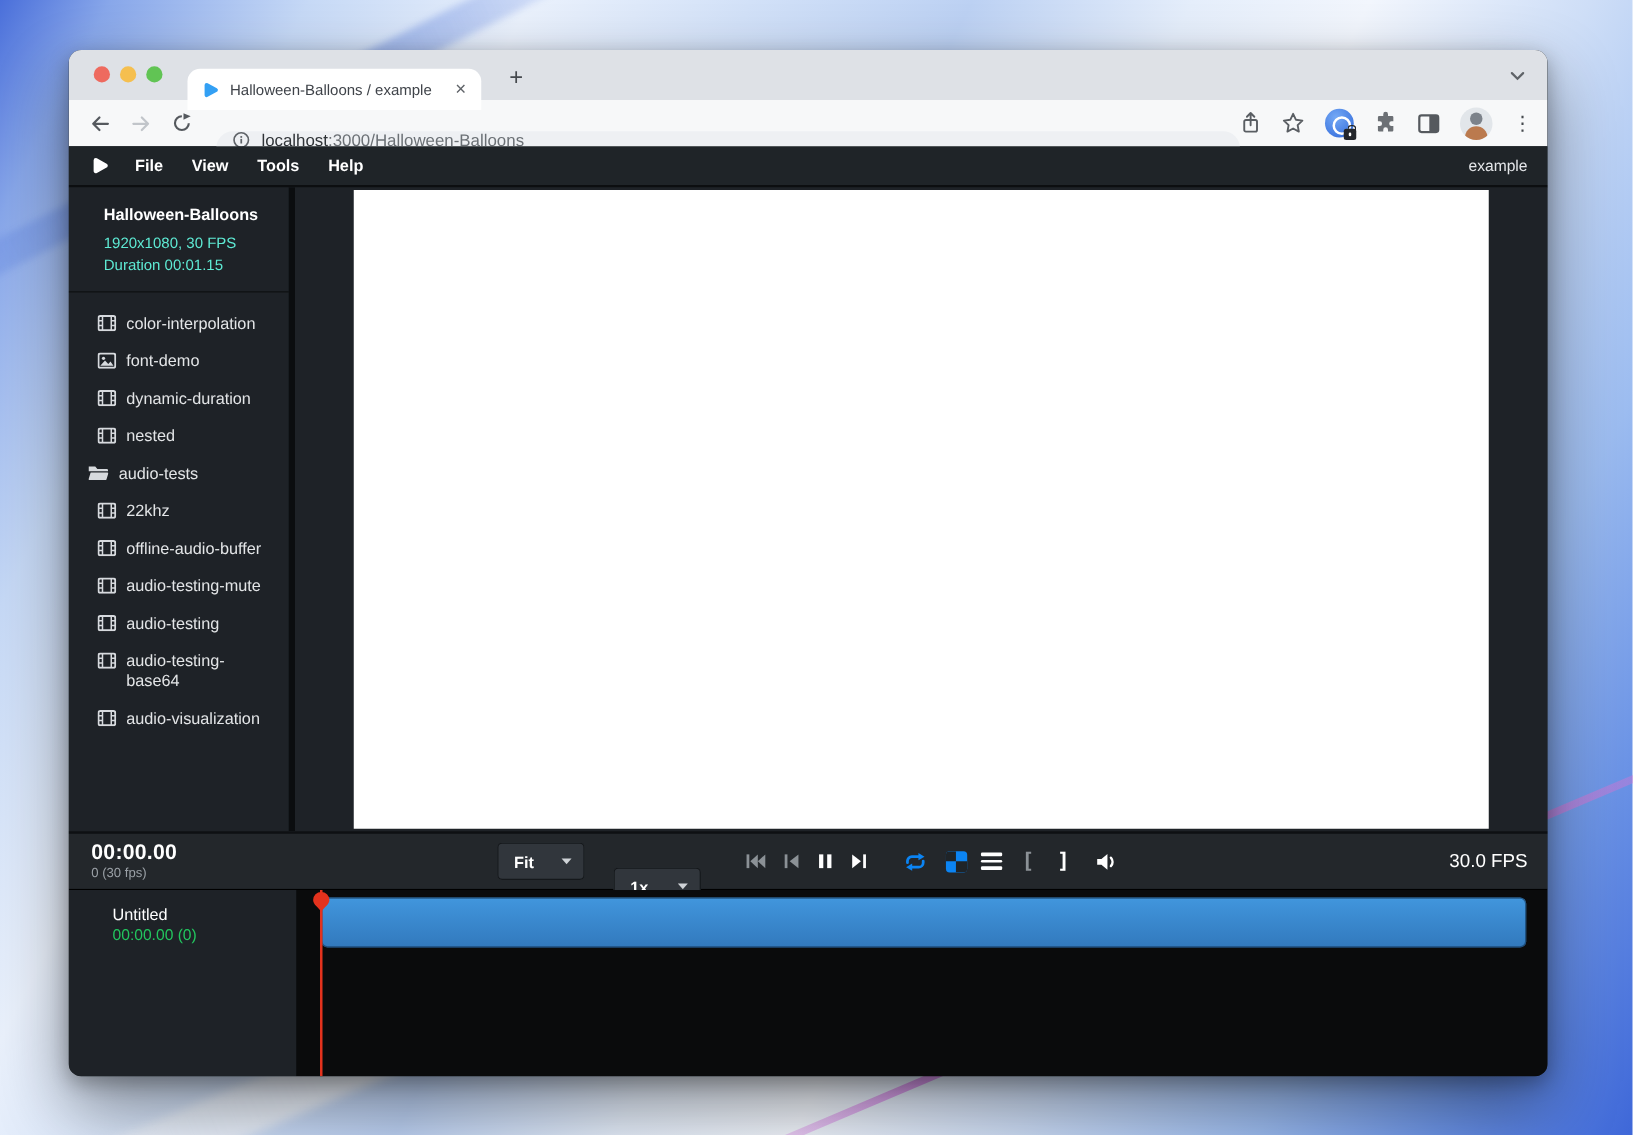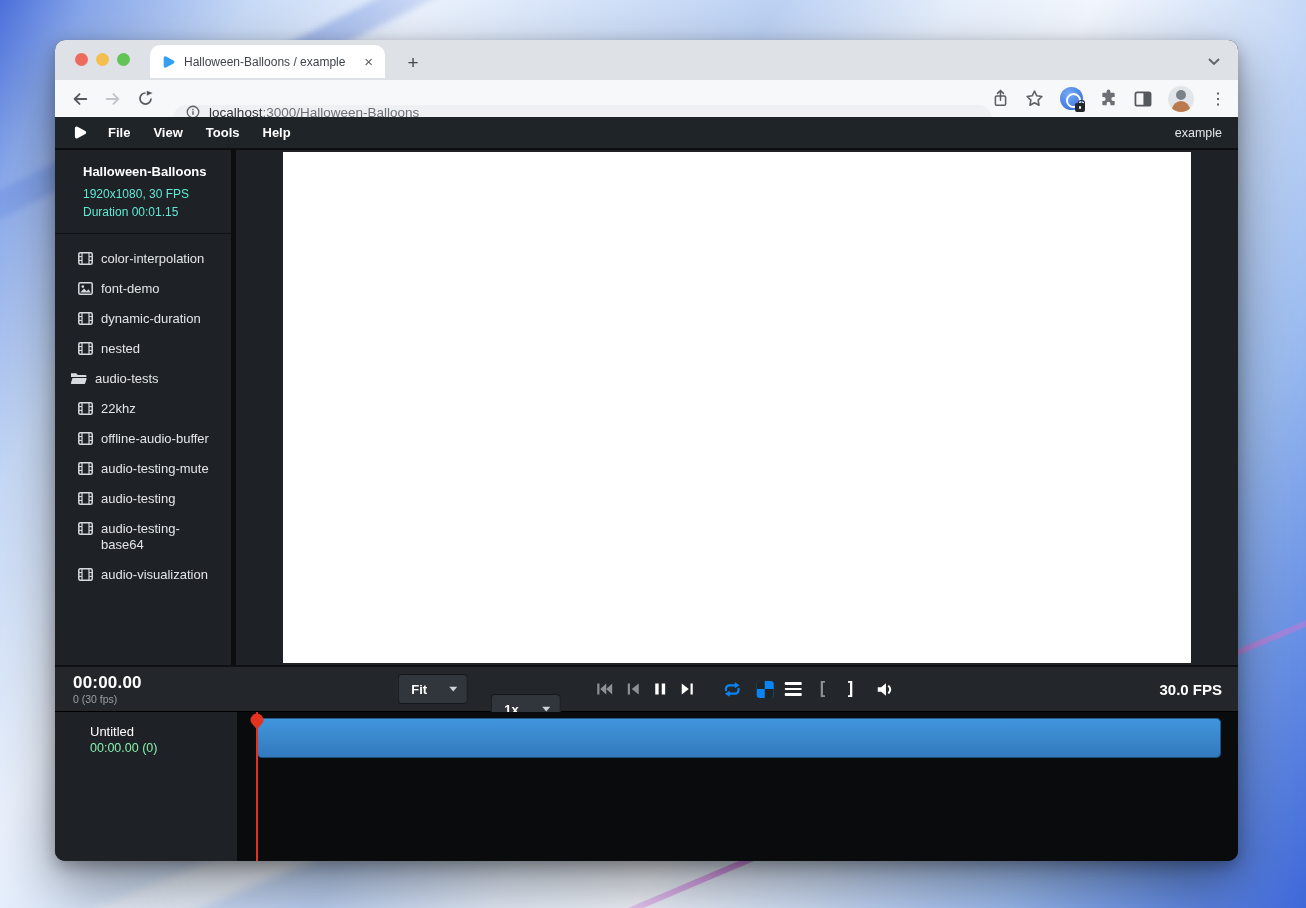--- a/index.html
+++ b/index.html
@@ -28,21 +28,21 @@
     border-radius:10px; overflow:hidden; display:flex; flex-direction:column;
     box-shadow:0 24px 55px rgba(0,0,0,.42), 0 5px 16px rgba(0,0,0,.28);
     background:#1f2428; }
 
   
   .tabstrip { height:40px; background:#dee1e6; position:relative; flex:none; }
   .tl { position:absolute; top:13px; width:13px; height:13px; border-radius:50%; }
   .tl.red { left:20px; background:#ee6a5f; }
   .tl.yellow { left:41px; background:#f5bf4f; }
   .tl.green { left:62px; background:#61c454; }
-  .tab { position:absolute; left:95px; top:5px; width:235px; height:33px; background:#fff;
+  .tab { position:absolute; left:95px; top:15px; width:235px; height:33px; background:#fff;
     border-radius:10px 10px 0 0; display:flex; align-items:center; padding:0 10px; }
   .tab .favicon { flex:none; width:16px; height:16px; margin-right:8px; }
   .tab .title { flex:1; font-size:12px; color:#3f4349; white-space:nowrap; overflow:hidden; }
   .tab .close { flex:none; font-size:15px; color:#5f6368; line-height:1; padding:0 2px; cursor:default; }
   .newtab { position:absolute; left:344px; top:9px; width:28px; height:28px; display:flex;
     align-items:center; justify-content:center; font-size:19px; color:#45494e; border-radius:50%; }
   .tab-chevron { position:absolute; right:18px; top:12px; color:#5f6368; }
 
   
   .toolbar { height:37px; background:#f7f8f9; display:flex; align-items:center; padding:0 12px; flex:none; }
@@ -110,27 +110,27 @@
   .tbtn.loop { margin-left:14px; color:#0b84f3; }
   .checker { width:17px; height:17px; border-radius:3px; background:#0b84f3; position:relative; overflow:hidden; margin-right:11px; }
   .checker::before { content:""; position:absolute; left:0; top:0; width:8.5px; height:8.5px; background:#1f2428; }
   .checker::after { content:""; position:absolute; right:0; bottom:0; width:8.5px; height:8.5px; background:#1f2428; }
   .lines { display:flex; flex-direction:column; gap:3px; margin-right:16px; }
   .lines span { width:17px; height:2.5px; background:#fff; border-radius:1px; display:block; }
   .bracket { font-family:"DejaVu Sans Mono", monospace; font-size:17px; font-weight:700; line-height:1; }
   .bracket.in { color:#8b9196; margin-right:18px; }
   .bracket.out { color:#fff; margin-right:20px; }
   .fpslabel { position:absolute; right:16px; top:50%; transform:translateY(-50%);
-    color:#fff; font-size:15px; font-weight:700; }
+    color:#fff; font-size:15px; font-weight:400; }
 
   
   .timeline { flex:1; display:flex; border-top:1px solid #000; }
   .tl-left { width:182px; flex:none; background:#1e2227; padding:12px 0 0 35px; }
   .trackname { color:#fff; font-size:13px; font-weight:400; line-height:16px; }
-  .tracktime { color:#86efac; font-size:12.5px; margin-top:1px; }
+  .tracktime { color:#22c55e; font-size:12.5px; margin-top:1px; }
   .tl-track { flex:1; background:#0a0b0c; position:relative; }
   .bluebar { position:absolute; left:20px; right:17px; top:6px; height:40px; border-radius:5px;
     background:linear-gradient(#4196dd, #3279bd); box-shadow:inset 0 0 0 1px rgba(13,40,70,.55); }
   .playhead { position:absolute; left:13px; top:0; bottom:0; width:14px; z-index:3; }
   .playhead .line { position:absolute; left:6px; top:0; bottom:0; width:2px; background:#e3321d; }
   .playhead svg { position:absolute; left:0; top:1px; }
 </style>
 </head>
 <body>
 

